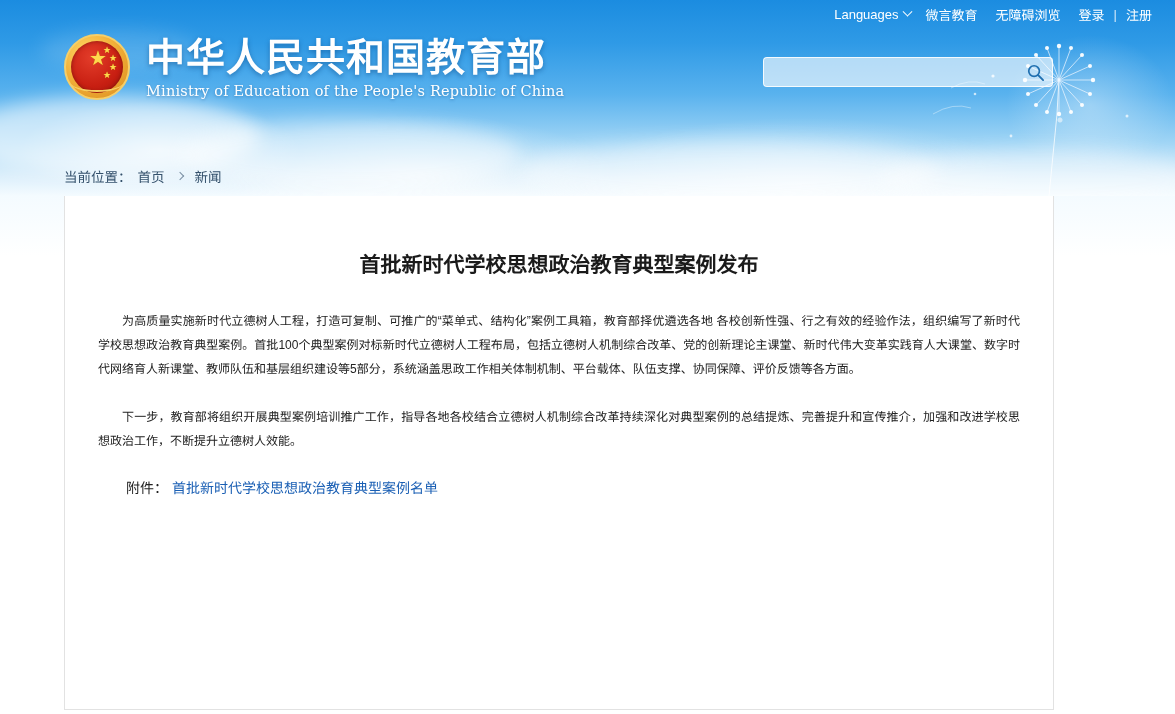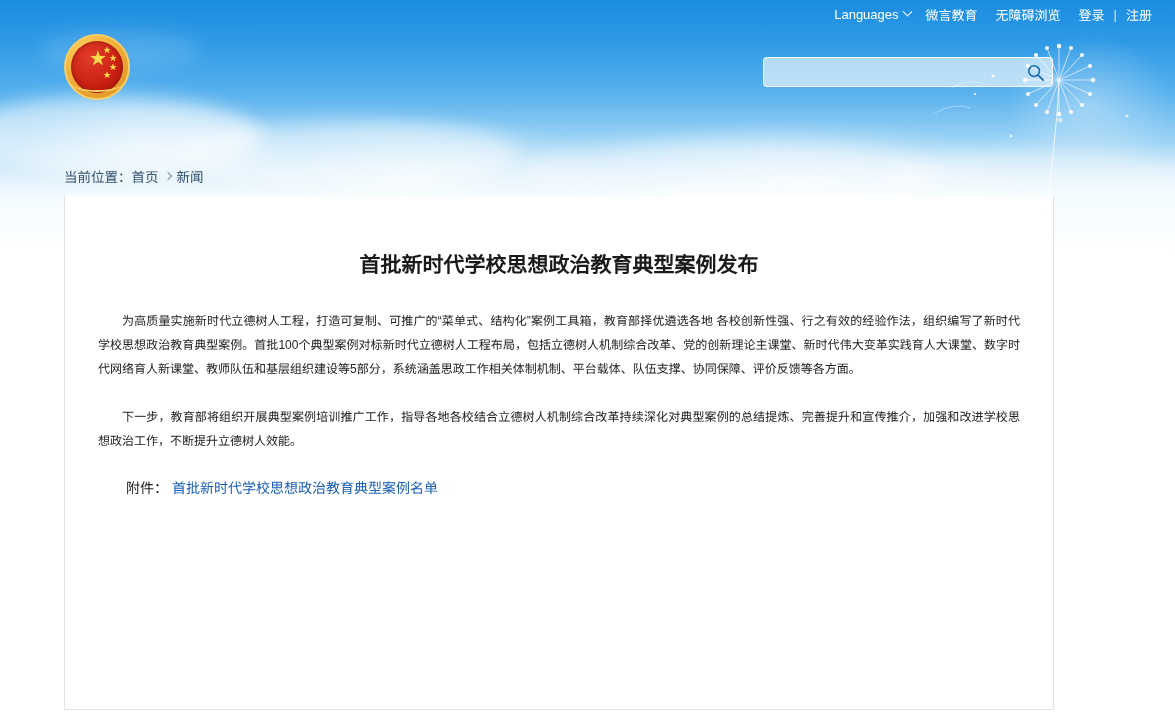--- a/index.html
+++ b/index.html
@@ -173,20 +173,21 @@
 
   
   .breadcrumb {
     position: absolute;
     left: 64px;
     bottom: 10px;
     font-size: 13.5px;
     color: #33506b;
     display: flex;
     align-items: center;
+    gap: 6px;
     z-index: 6;
   }
   .breadcrumb a { color: #33506b; text-decoration: none; }
   .bc-sep {
     display: inline-block;
     width: 6px; height: 6px;
     border-top: 1.5px solid #7a8fa3;
     border-right: 1.5px solid #7a8fa3;
     transform: rotate(45deg);
     margin: 0 6px;
@@ -328,20 +329,24 @@
     <div class="emblem">
       <div class="disc"></div>
       <div class="inner"></div>
       <div class="star s0">★</div>
       <div class="star s1">★</div>
       <div class="star s2">★</div>
       <div class="star s3">★</div>
       <div class="star s4">★</div>
       <div class="wheat"></div>
     </div>
+    <div class="titles">
+      <div class="title-cn">中华人民共和国教育部</div>
+      <div class="title-en">Ministry of Education of the People's Republic of China</div>
+    </div>
   </div>
 
   <div class="searchbox">
     <input type="text" value="" placeholder="" style="">
     <span class="search-btn">
       <svg width="19" height="19" viewBox="0 0 20 20" fill="none">
         <circle cx="8.5" cy="8.5" r="5.6" stroke="#1f6fb0" stroke-width="1.8"></circle>
         <line x1="12.8" y1="12.8" x2="18" y2="18" stroke="#1f6fb0" stroke-width="2" stroke-linecap="round"></line>
       </svg>
     </span>

